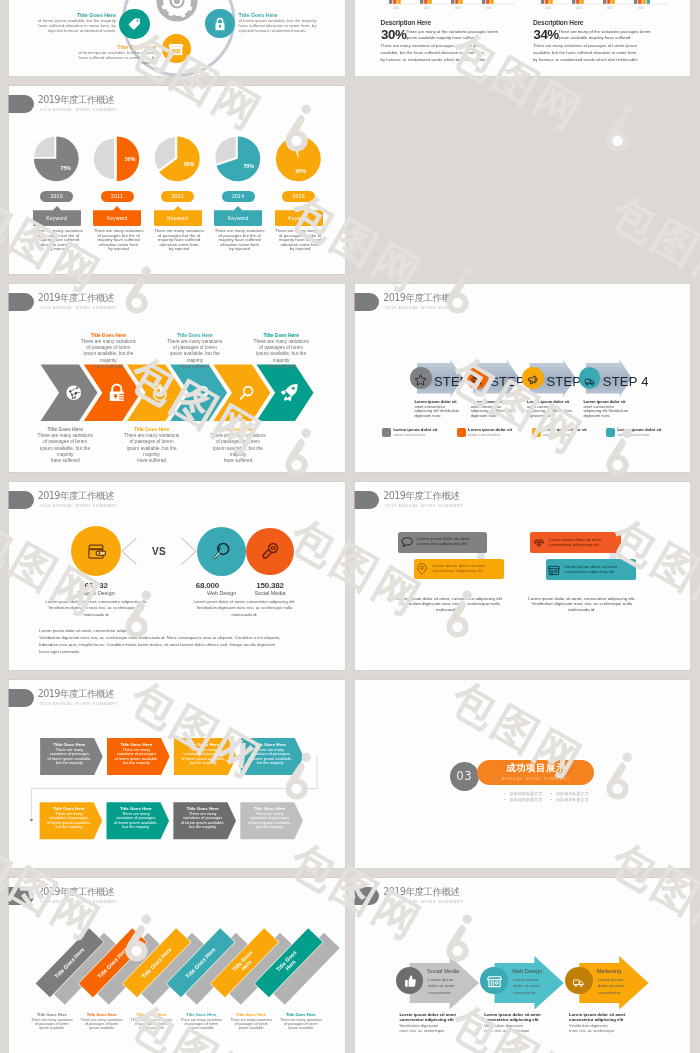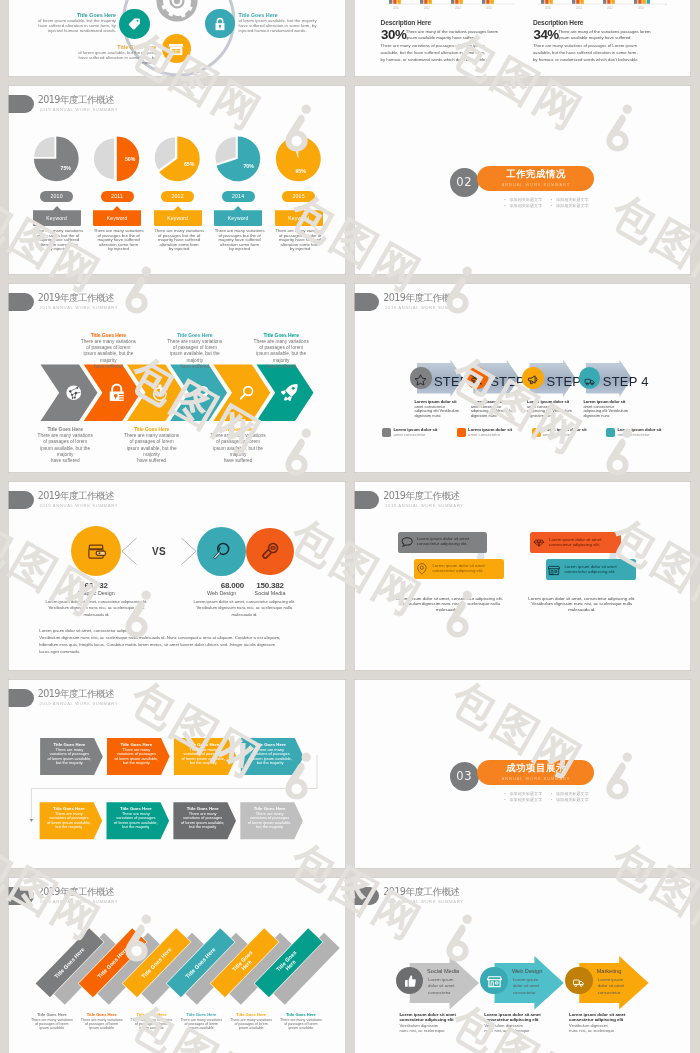--- a/index.html
+++ b/index.html
@@ -344,39 +344,20 @@
         <div class="ptxt" style="left:264.8px;top:143.9px;width:54px;">
           <div>There are many variations</div>
           <div>of passages but the of</div>
           <div>majority have suffered</div>
           <div>alteration some form</div>
           <div>by injected</div>
         </div>
       </div>
 </div>
 
-<div class="slide c1 r1">
-  <div class="sec">
-    <div class="sec-num">02</div>
-    <div class="sec-pill">
-      <div class="sec-t">工作完成情况</div>
-      <div class="sec-s">ANNUAL WORK SUMMARY</div>
-    </div>
-  </div>
-  <div class="sec-bul">
-        <div class="bl-row">
-          <div class="bl">添加相关标题文字</div>
-          <div class="bl">添加相关标题文字</div>
-        </div>
-        <div class="bl-row">
-          <div class="bl">添加相关标题文字</div>
-          <div class="bl">添加相关标题文字</div>
-        </div>
-      </div>
-</div>
 
 <div class="slide c0 r2">
   <div class="hdr">
     <div class="pill"></div>
     <div class="t1">2019年度工作概述</div>
     <div class="t2">2019 ANNUAL WORK SUMMARY</div>
   </div>
   <div class="chev-wrap">
         <div style="position:absolute;left:0;top:0;"><svg width="337" height="190" viewBox="0 0 337 190">
             <path d="M32.5 81.4 H71 L89.5 109.75 L71 138.10000000000002 H32.5 L51.2 109.75 Z" fill="#fdfaf3" transform="translate(1.8,0)"></path>
@@ -619,21 +600,21 @@
           </svg></div>
         <div class="vs-val" style="left:57.8px;top:99.60000000000002px;">66.732</div>
         <div class="vs-sub" style="left:57.8px;top:109.39999999999998px;">Graphic Design</div>
         <div class="vsc" style="left:188.6px;top:45.699999999999974px;width:49.4px;height:49.4px;background:#39aab4"></div>
         <div style="position:absolute;left:202.79999999999998px;top:59.89999999999998px;width:21px;height:21px;"><svg width="21" height="21" viewBox="0 0 100 100">
             <circle cx="58" cy="38" r="26" fill="none" stroke="#0d2b33" stroke-width="7"></circle>
             <path d="M39 57 18 79" stroke="#0d2b33" stroke-width="12" stroke-linecap="round"></path>
             <path d="M39 57 18 79" stroke="#e9f2f3" stroke-width="6" stroke-linecap="round"></path>
             <path d="M44 30a18 18 0 0 0-5 14" fill="none" stroke="#0d2b33" stroke-width="5" stroke-linecap="round"></path>
           </svg></div>
-        <div class="vs-val" style="left:194px;top:99.60000000000002px;">68.000</div>
+        <div class="vs-val" style="left:169px;top:99.60000000000002px;">68.000</div>
         <div class="vs-sub" style="left:183.29999999999998px;top:109.39999999999998px;">Web Design</div>
         <div class="vsc" style="left:237.89999999999998px;top:46.59999999999998px;width:47.6px;height:47.6px;background:#f25c19"></div>
         <div style="position:absolute;left:251.2px;top:59.89999999999998px;width:21px;height:21px;"><svg width="21" height="21" viewBox="0 0 100 100">
             <g transform="rotate(45 50 50)" fill="none" stroke="#6e2708" stroke-width="8" stroke-linejoin="round">
               <path d="M50 5a21 21 0 0 1 0 42 21 21 0 0 1 0-42zM40 45v34a10 10 0 1 0 20 0V45"></path>
               <ellipse cx="50" cy="26" rx="10" ry="6" transform="rotate(-45 50 26)" stroke-width="6"></ellipse>
             </g>
           </svg></div>
         <div class="vs-val" style="left:231.7px;top:99.60000000000002px;">150.382</div>
         <div class="vs-sub" style="left:231.7px;top:109.39999999999998px;">Social Media</div>

